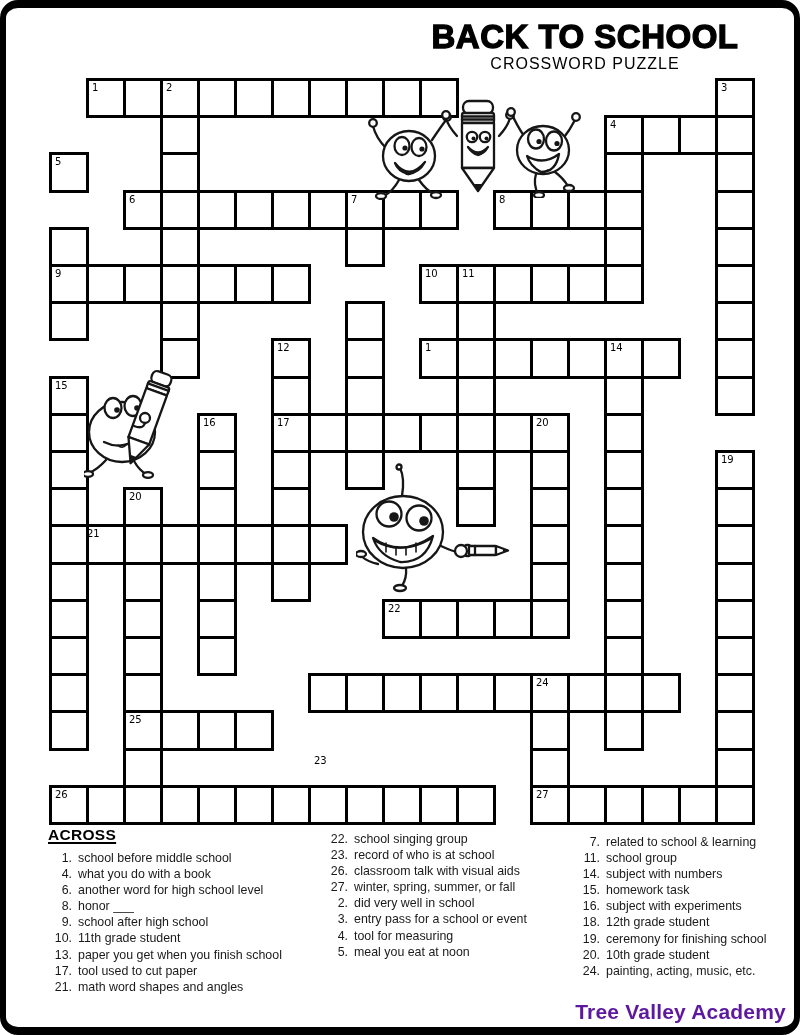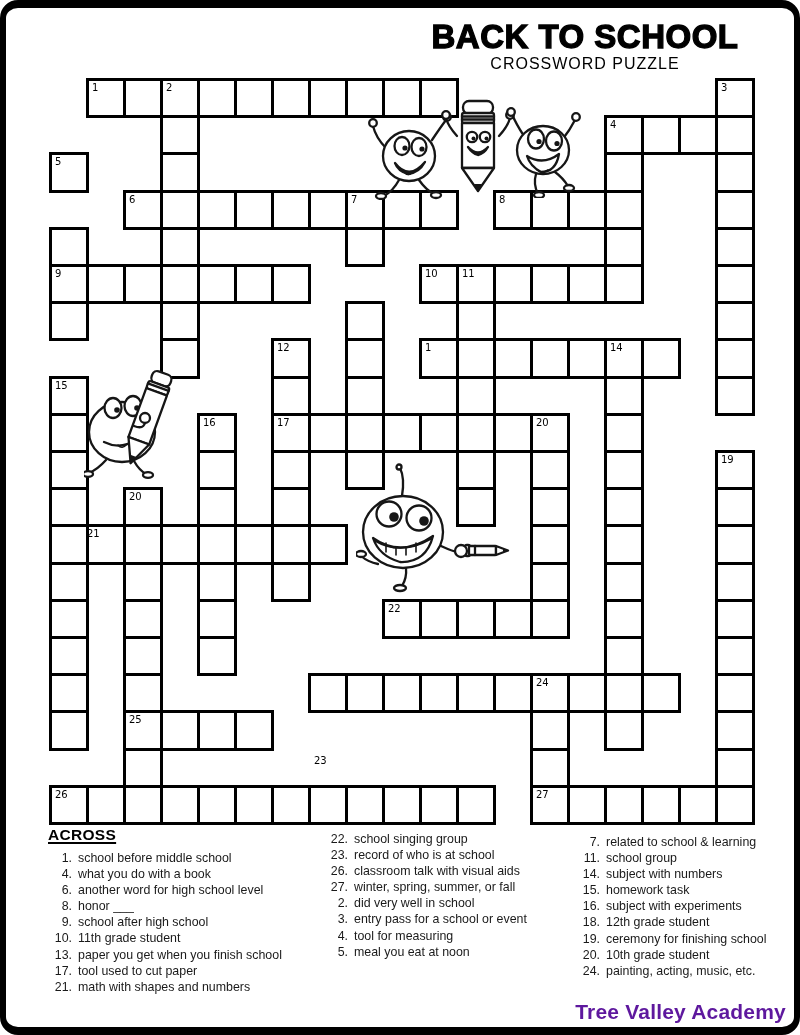--- a/index.html
+++ b/index.html
@@ -399,21 +399,21 @@
       <div class="clue-row">
         <span class="clue-num">13.</span>
         <span class="clue-text">paper you get when you finish school</span>
       </div>
       <div class="clue-row">
         <span class="clue-num">17.</span>
         <span class="clue-text">tool used to cut paper</span>
       </div>
       <div class="clue-row">
         <span class="clue-num">21.</span>
-        <span class="clue-text">math with shapes and numbers</span>
+        <span class="clue-text">math word shapes and angles</span>
       </div>
     </div>
   <div class="clue-col col-1">
       <div class="clue-row">
         <span class="clue-num">22.</span>
         <span class="clue-text">school singing group</span>
       </div>
       <div class="clue-row">
         <span class="clue-num">23.</span>
         <span class="clue-text">record of who is at school</span>

